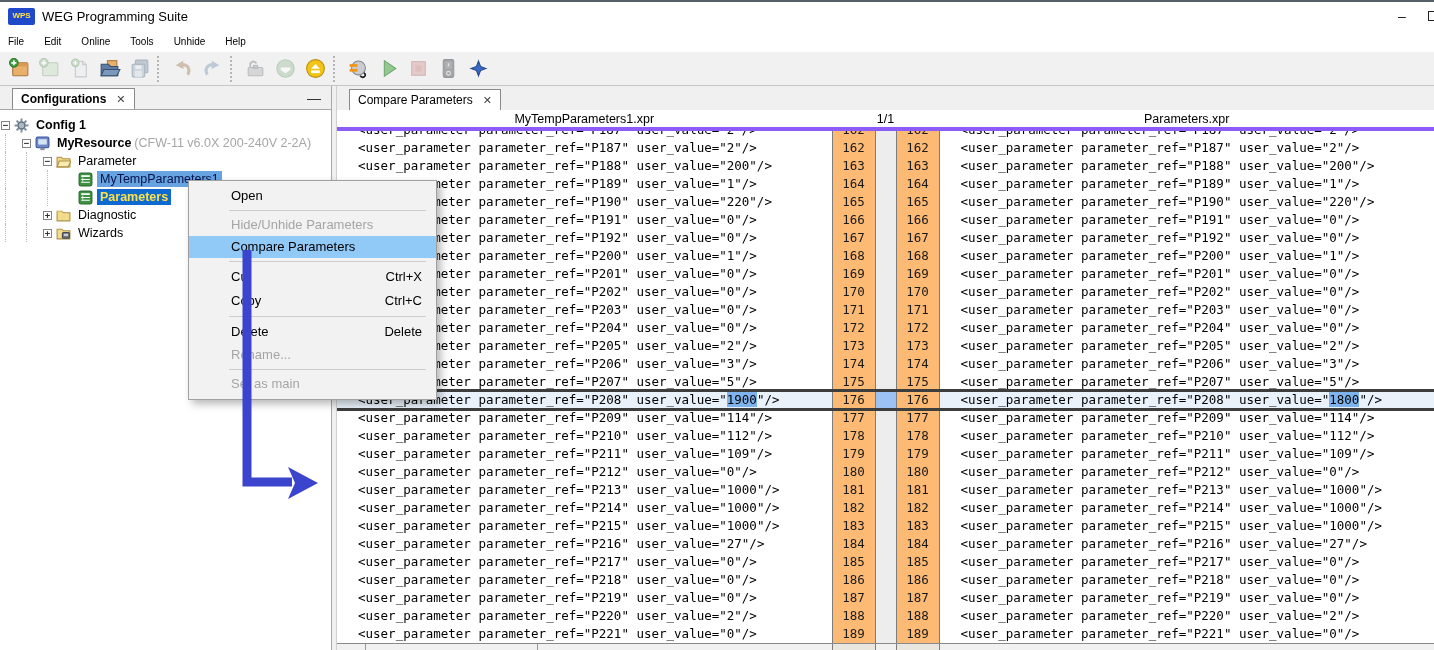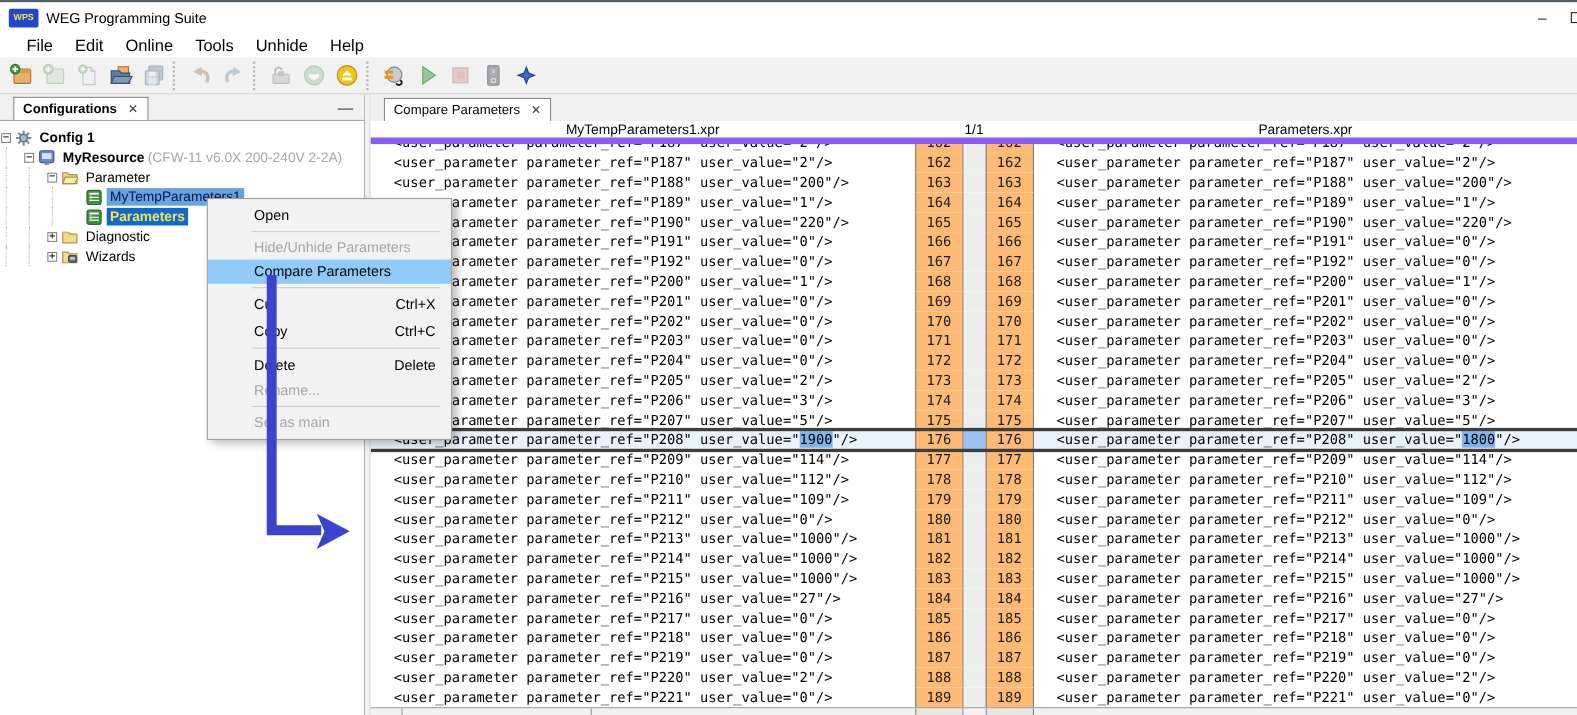--- a/index.html
+++ b/index.html
@@ -8,21 +8,21 @@
   
   .titlebar { height:30px; border-top:2px solid #55606a; display:flex; align-items:center; background:#fff; position:relative; }
   .appicon { width:27px; height:17px; margin:0 7px 0 8px; background:#1f49c8; border-radius:2px;
     color:#ffe14d; font-size:8px; font-weight:bold; text-align:center; line-height:15px; letter-spacing:0; }
   .apptitle { font-size:13px; }
   .wincontrols { position:absolute; right:0; top:0; height:28px; display:flex; align-items:center; }
   .winbtn { width:44px; text-align:center; font-size:14px; color:#222; }
   .winbtn.max { width:10px; overflow:hidden; }
   .maxglyph { display:inline-block; width:10px; height:10px; border:1.5px solid #222; margin-right:-8px; }
   
-  .menubar { height:22px; display:flex; align-items:center; padding-left:24px; background:#fff; font-size:15px; }
+  .menubar { height:22px; display:flex; align-items:center; padding-left:8px; background:#fff; font-size:10px; }
   .menu-item { padding:2px 10px; }
   .menu-item:first-child { padding-left:0; padding-right:10px; }
   
   .toolbar { height:34px; background:#f1f1f1; border-bottom:1px solid #c6c6c6; display:flex; align-items:center; padding-left:4px; }
   .tbtn { width:30px; height:28px; display:flex; align-items:center; justify-content:center; }
   .tbtn svg { width:23px; height:23px; }
   .tbtn.dis { opacity:.5; }
   .tsep { width:7px; height:26px; margin:0 3px; border-left:2px dotted #b5b5b5; }
   
   .main { display:flex; height:564px; }
@@ -42,33 +42,33 @@
     font:bold 9px/7px "DejaVu Sans Mono",monospace; text-align:center; margin:0 4px 0 1px; flex:none; }
   .expsp { width:15px; flex:none; }
   .ticon { width:15px; height:15px; margin-right:4px; flex:none; }
   .ticon svg { width:15px; height:15px; display:block; }
   .tlabel { padding:1px 3px; white-space:nowrap; }
   .tlabel.b { font-weight:bold; }
   .tlabel.sel2 { background:#66a3e0; color:#04124a; }
   .tlabel.sel1 { background:#0f6ad0; color:#fde047; font-weight:bold; }
   .tsuffix { color:#a6a6a6; white-space:nowrap; }
   
-  .ctxmenu { position:absolute; left:188px; top:180px; width:223px; background:#f2f2f2;
+  .ctxmenu { position:absolute; left:188px; top:180px; width:249px; background:#f2f2f2;
     border:1px solid #a0a0a0; box-shadow:4px 4px 8px rgba(0,0,0,.28); z-index:10; padding:4px 0; font-size:13px; }
   .cm-item { height:22px; line-height:22px; padding-left:42px; padding-right:14px; display:flex; justify-content:space-between; }
   .cm-item.tall { height:24px; line-height:24px; }
   .cm-item.dis { color:#a5a5a5; }
   .cm-item.hl { background:#91c9f7; }
   .cm-sep { border-top:1px solid #cdcdcd; margin:3px 10px 3px 40px; }
   
   .arrow-overlay { position:absolute; left:0; top:0; width:1434px; height:650px; z-index:20; pointer-events:none; }
   
   .compare { flex:1; display:flex; flex-direction:column; background:#fff; }
   .cmp-tabs { height:24px; background:#f0f0f0; display:flex; align-items:flex-end; }
-  .cmp-head { height:21px; display:flex; border-bottom:6px solid #8b5cf6; font-size:12.5px; align-items:center; background:#fff; }
+  .cmp-head { height:21px; display:flex; border-bottom:4px solid #8b5cf6; font-size:12.5px; align-items:center; background:#fff; }
   .h-side { flex:1; text-align:center; }
   .h-mid { width:108px; text-align:center; }
   .rows { flex:1; overflow:hidden; font-family:"DejaVu Sans Mono","Liberation Mono",monospace; font-size:12.5px; }
   .crow { display:flex; height:18px; line-height:18px; position:relative; }
   .ctext { flex:1; padding-left:21px; white-space:pre; overflow:hidden; }
   .cnum { width:44px; flex:none; background:#fdba74; border-left:1px solid #7d7d7d; border-right:1px solid #7d7d7d; text-align:center; color:#1a1a1a; }
   .cgut { width:20px; flex:none; background:#ededed; }
   .clip { height:8px; overflow:hidden; }
   .clip .crow { margin-top:-10px; }
   .crow.diff .ctext { background:#e9f1fb; }

